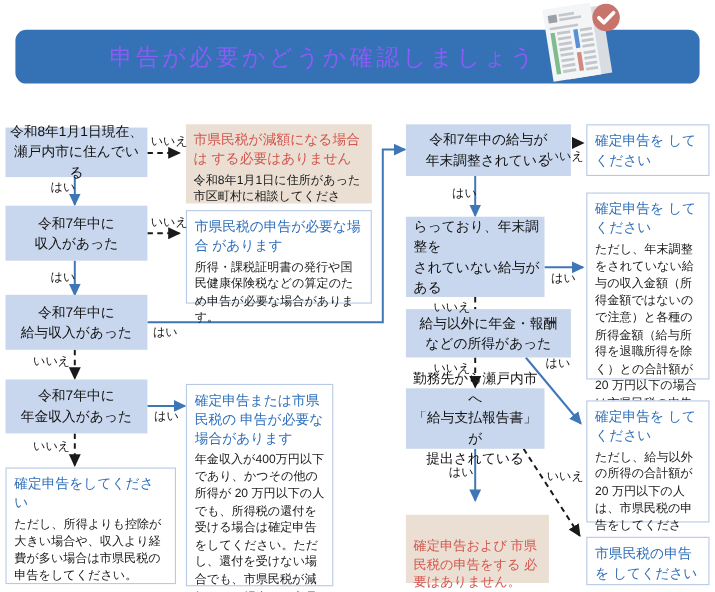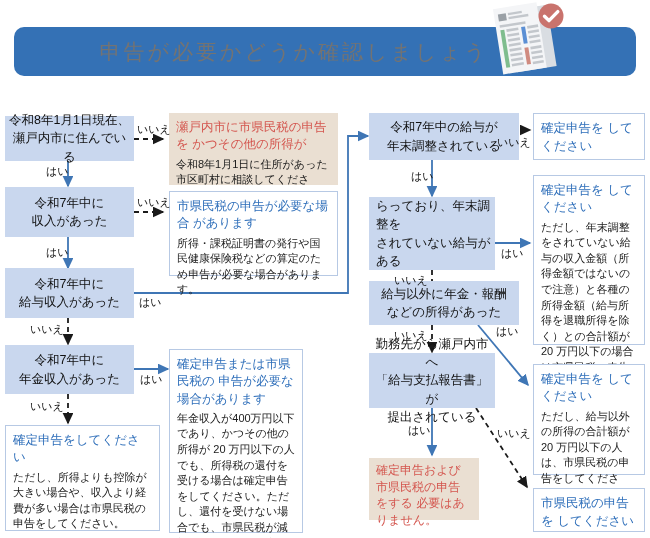--- a/index.html
+++ b/index.html
@@ -13,21 +13,21 @@
   #stage{position:absolute;left:0;top:0;width:650px;height:538px;}
 
   
   .hdr-band{
     position:absolute;left:14px;top:27px;width:622px;height:49px;
     background:#3471b5;border-radius:10px;
   }
   .hdr-title{
     position:absolute;left:14px;top:27px;width:560px;height:49px;
     display:flex;align-items:center;justify-content:center;
-    color:#737373;font-size:21px;letter-spacing:3px;font-weight:400;
+    color:#8b5cf6;font-size:21px;letter-spacing:3px;font-weight:400;
     white-space:nowrap;
   }
   .doc-icon{position:absolute;left:489px;top:2px;width:80px;height:86px;}
 
   
   .node{
     position:absolute;box-sizing:border-box;
     background:#c9d7ee;color:#111;
     display:flex;align-items:center;justify-content:center;
     text-align:center;font-size:12.5px;line-height:1.45;
@@ -185,21 +185,21 @@
 
   <div class="node" style="left:369px;top:353px;width:126px;height:55px;">
     <div>
       <div>勤務先から瀬戸内市へ</div>
       <div>「給与支払報告書」が</div>
       <div>提出されている</div>
     </div>
   </div>
 
   <div class="outbox beige" style="left:169px;top:113px;width:169px;height:72px;">
-    <div class="ttl red">瀬戸内市に市県民税の申告を かつその他の所得が</div>
+    <div class="ttl red">市県民税が減額になる場合は する必要はありません</div>
     <div class="body">令和8年1月1日に住所があった市区町村に相談してください。</div>
   </div>
 
   <div class="outbox" style="left:169px;top:191px;width:169px;height:85px;">
     <div class="ttl">市県民税の申告が必要な場合 があります</div>
     <div class="body">所得・課税証明書の発行や国民健康保険税などの算定のため申告が必要な場合があります。</div>
   </div>
 
   <div class="outbox" style="left:169px;top:349px;width:134px;height:184px;">
     <div class="ttl">確定申告または市県民税の 申告が必要な場合があります</div>
@@ -222,21 +222,21 @@
 
   <div class="outbox" style="left:533px;top:364px;width:112px;height:111px;">
     <div class="ttl">確定申告を してください</div>
     <div class="body">ただし、給与以外の所得の合計額が 20 万円以下の人は、市県民税の申告をしてください。</div>
   </div>
 
   <div class="outbox" style="left:533px;top:488px;width:112px;height:44px;">
     <div class="plain">市県民税の申告を してください</div>
   </div>
 
-  <div class="outbox beige" style="left:369px;top:458px;width:110px;height:62px;padding-top:4px;">
+  <div class="outbox beige" style="left:369px;top:468px;width:130px;height:62px;padding-top:20px;">
     <div class="ttl red" style="font-size:12px;">確定申告および 市県民税の申告をする 必要はありません。</div>
   </div>
 
   <span class="lbl" style="left:137px;top:124px;">いいえ</span>
   <span class="lbl" style="left:46px;top:166px;">はい</span>
   <span class="lbl" style="left:137px;top:197px;">いいえ</span>
   <span class="lbl" style="left:46px;top:247px;">はい</span>
   <span class="lbl" style="left:139px;top:297px;">はい</span>
   <span class="lbl" style="left:30px;top:324px;">いいえ</span>
   <span class="lbl" style="left:140px;top:374px;">はい</span>

